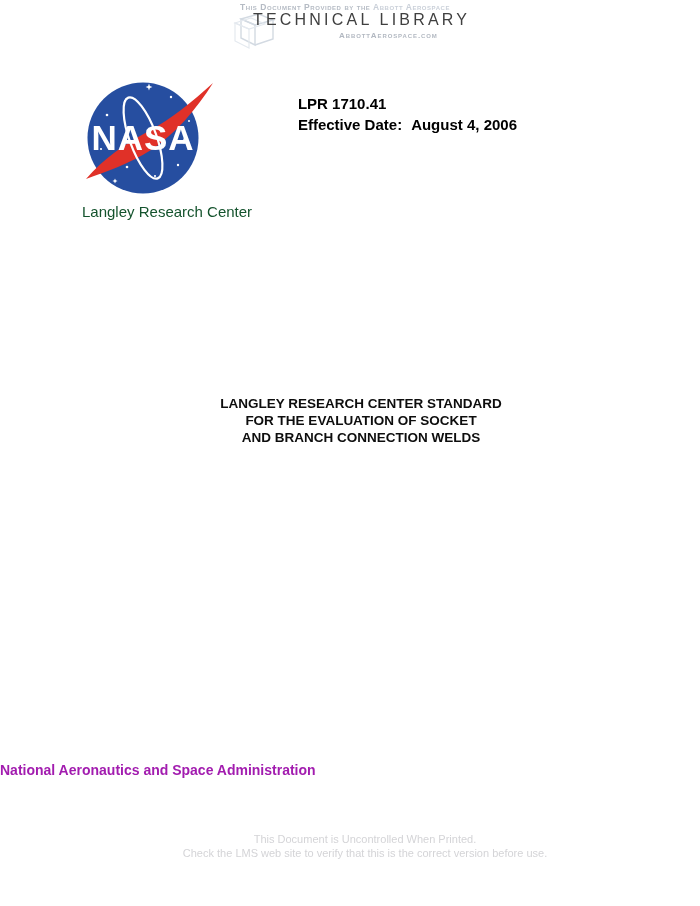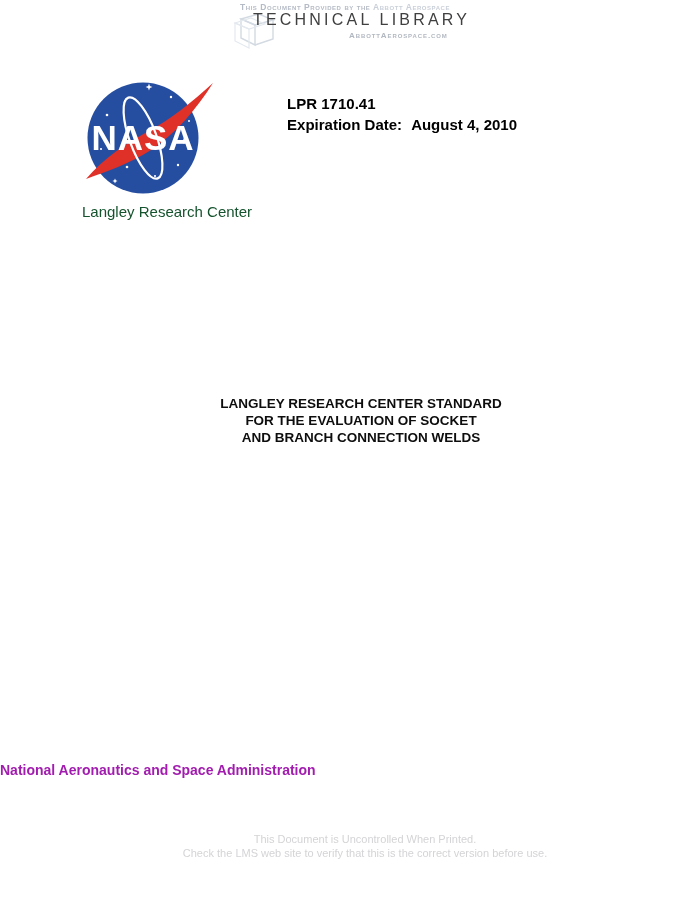--- a/index.html
+++ b/index.html
@@ -35,21 +35,21 @@
     position: absolute;
     left: 253px;
     top: 11px;
     font-size: 16px;
     letter-spacing: 3.2px;
     color: #404040;
     white-space: nowrap;
   }
   .wm-site {
     position: absolute;
-    left: 349px;
+    left: 339px;
     top: 31px;
     font-size: 8px;
     letter-spacing: 0.9px;
     font-variant: small-caps;
     font-weight: bold;
     color: #b2b8c1;
     white-space: nowrap;
   }
 
   
@@ -132,21 +132,21 @@
       <path d="M6 15 L22 10 L36 16 L20 21 Z"></path>
       <path d="M6 15 L6 33 L20 40 L20 21 Z"></path>
     </g>
   </svg>
   <div class="wm-line1"><span>This Document Provided by the</span> <span class="wm-brand">Abbott Aerospace</span></div>
   <div class="wm-title">TECHNICAL LIBRARY</div>
   <div class="wm-site">AbbottAerospace.com</div>
 
   <div class="doc-info">
     <div>LPR 1710.41</div>
-    <div><span>Expiration Date:</span><span class="val">August 4, 2010</span></div>
+    <div><span>Effective Date:</span><span class="val">August 4, 2006</span></div>
   </div>
 
   <svg class="nasa-logo" width="130" height="122" viewBox="0 0 130 122">
     <circle cx="58" cy="61" r="55.5" fill="#264ea0"></circle>
 
     <path d="M 1,102 C 20,95 44,87 66,73 C 90,57 111,33 128,6 C 106,26 86,42 64,54 C 41,66 18,82 1,102 Z" fill="#e03128"></path>
 
     <ellipse cx="58" cy="61" rx="43" ry="13.5" fill="none" stroke="#ffffff" stroke-width="2.2" transform="rotate(70 58 61)"></ellipse>
 
     <g fill="#ffffff">

